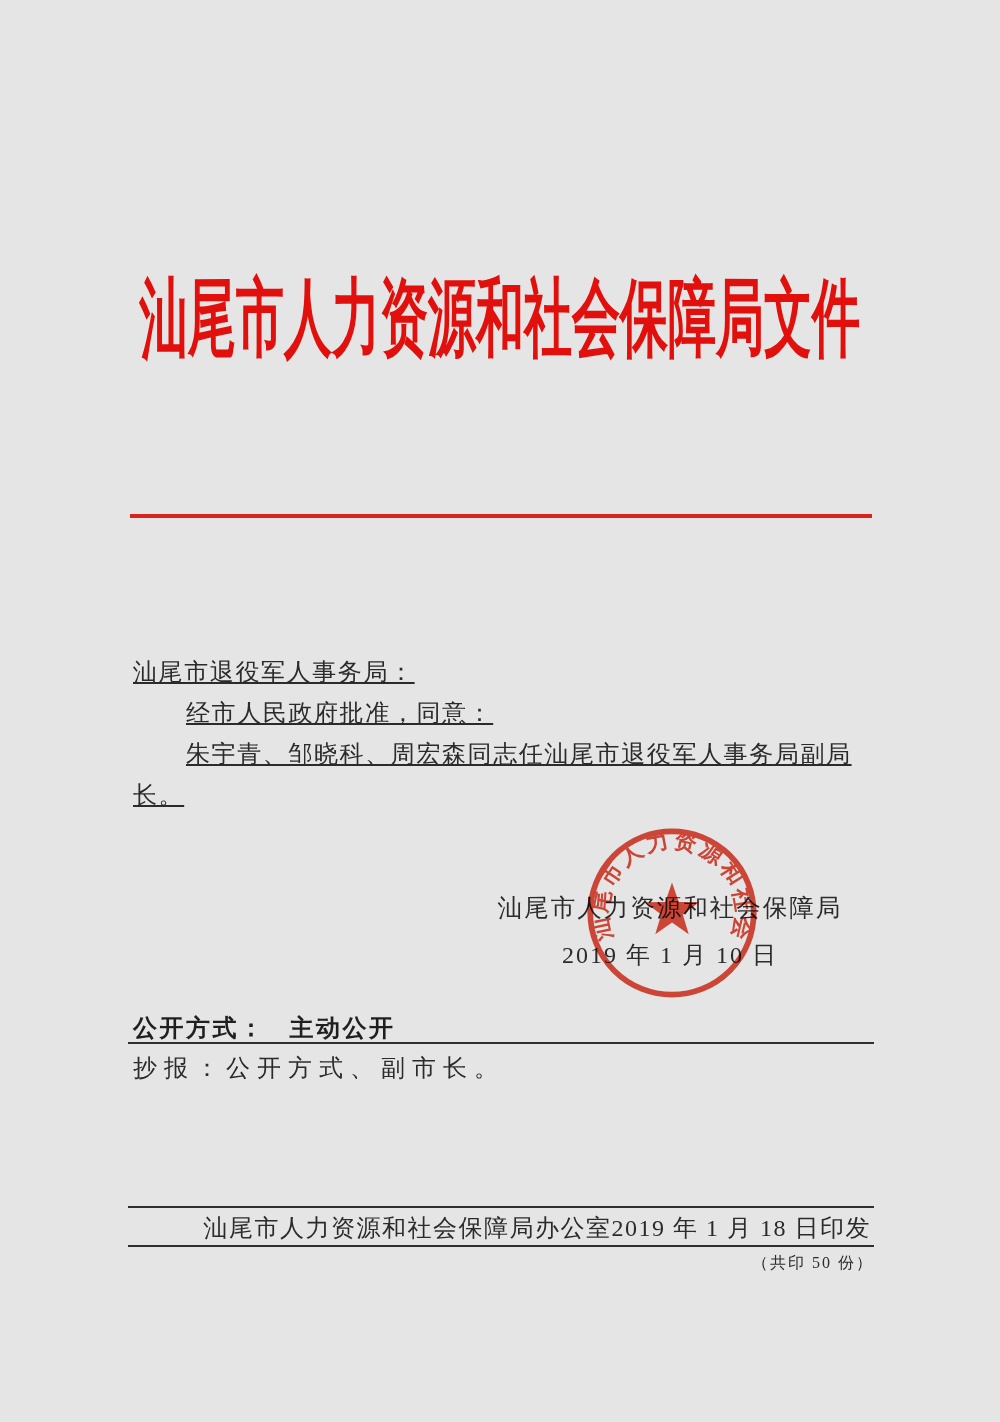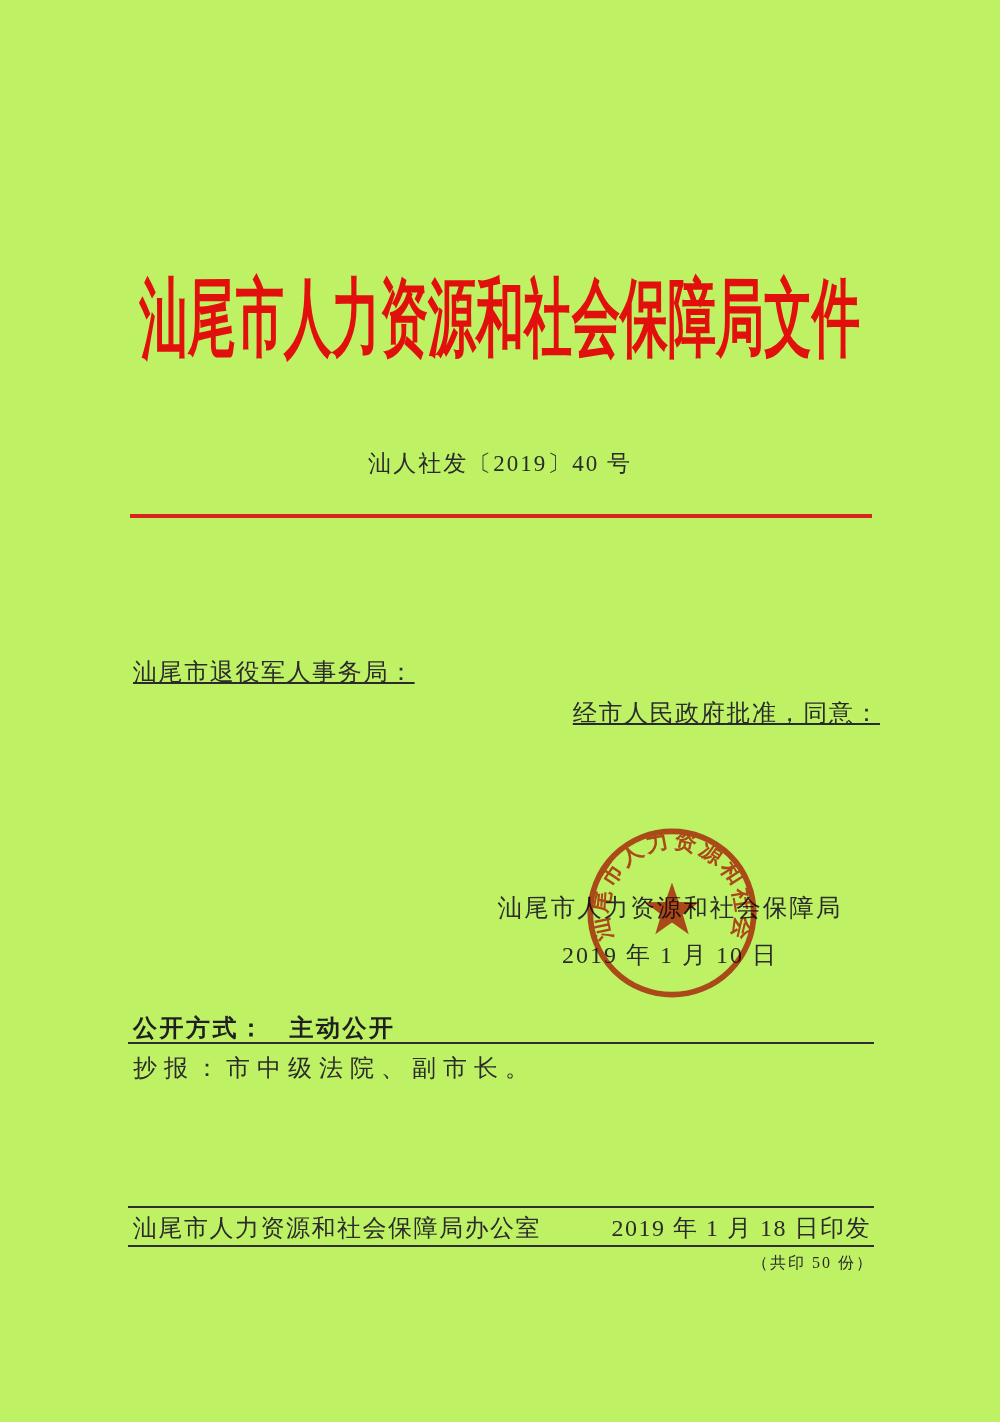--- a/index.html
+++ b/index.html
@@ -4,21 +4,21 @@
 <style>
   html,body{margin:0;padding:0;}
   body{
     background:#9a9a9a;
     font-family:"Liberation Serif","DejaVu Serif",serif;
   }
   .page{
     position:relative;
     width:1000px;height:1422px;
     margin:0 auto;
-    background:#bef264;
+    background:#e5e5e5;
     color:#262626;
     overflow:hidden;
   }
   
   .masthead{
     position:absolute;left:0;right:0;top:262px;
     text-align:center;white-space:nowrap;
   }
   .masthead .inner{
     display:inline-block;
@@ -38,21 +38,21 @@
   .doc-title{
     position:absolute;left:0;right:0;top:560px;
     text-align:center;font-size:31px;font-weight:bold;
     letter-spacing:2px;color:#1e1e1e;
   }
   .body-text{
     position:absolute;left:133px;top:652px;width:747px;
     font-size:24px;line-height:41px;letter-spacing:1.6px;color:#2b2b2b;
   }
   .body-text p{margin:0;text-decoration:underline;}
-  .body-text p.indent{text-indent:53px;text-align:right;}
+  .body-text p.indent{text-indent:53px;}
   .signature{
     position:absolute;left:450px;top:891px;width:440px;
     text-align:center;color:#2b2b2b;
   }
   .signature .org{font-size:24.5px;letter-spacing:2px;}
   .signature .date{font-size:24px;letter-spacing:2px;margin-top:15px;}
   .stamp{
     position:absolute;left:577px;top:818px;width:190px;height:190px;
     opacity:0.86;mix-blend-mode:multiply;pointer-events:none;
   }
@@ -70,45 +70,45 @@
     font-size:24px;letter-spacing:7px;color:#2b2b2b;white-space:nowrap;
   }
   .copy-send{
     position:absolute;left:133px;top:1091px;width:747px;
     font-size:24px;letter-spacing:5.5px;color:#2b2b2b;
   }
   .copy-send .row{line-height:40px;white-space:nowrap;}
   .copy-send .row.cont{padding-left:84px;}
   .office-row{
     position:absolute;left:133px;top:1212px;width:738px;
-    display:flex;justify-content:space-between;
+    display:flex;justify-content:flex-end;
     font-size:24px;letter-spacing:1.5px;color:#2b2b2b;white-space:nowrap;
   }
   .print-count{
     position:absolute;right:126px;top:1253px;
     font-size:16px;letter-spacing:2px;color:#2b2b2b;
   }
 </style>
 </head>
 <body>
 
 <div class="page">
 
   <div class="masthead">
     <span class="inner">汕尾市人力资源和社会保障局文件</span>
   </div>
 
-  <div class="doc-number">汕人社发〔2019〕40 号</div>
 
   <div class="red-rule"></div>
 
 
   <div class="body-text">
     <p>汕尾市退役军人事务局：</p>
     <p class="indent">经市人民政府批准，同意：</p>
+    <p class="indent">朱宇青、邹晓科、周宏森同志任汕尾市退役军人事务局副局长。</p>
   </div>
 
   <div class="signature">
     <div class="org">汕尾市人力资源和社会保障局</div>
     <div class="date">2019 年 1 月 10 日</div>
   </div>
 
   <svg class="stamp" viewBox="0 0 200 200">
     <circle cx="100" cy="100" r="86" fill="none" stroke="#e0301e" stroke-width="6"></circle>
     <polygon points="100,68 107.1,88.3 128.5,88.7 111.4,101.7 117.6,122.3 100,110 82.4,122.3 88.6,101.7 71.5,88.7 92.9,88.3" fill="#e0301e"></polygon>
@@ -120,21 +120,21 @@
     </text>
   </svg>
 
   <div class="publicity">
     <span>公开方式：</span><span class="val">主动公开</span>
   </div>
 
   <div class="hline l1"></div>
 
   <div class="copy-report">
-    <span>抄报：</span><span>市中级法院、副市长。</span>
+    <span>抄报：</span><span>公开方式、副市长。</span>
   </div>
 
 
   <div class="hline l2"></div>
 
   <div class="office-row">
     <span>汕尾市人力资源和社会保障局办公室</span>
     <span>2019 年 1 月 18 日印发</span>
   </div>
 

